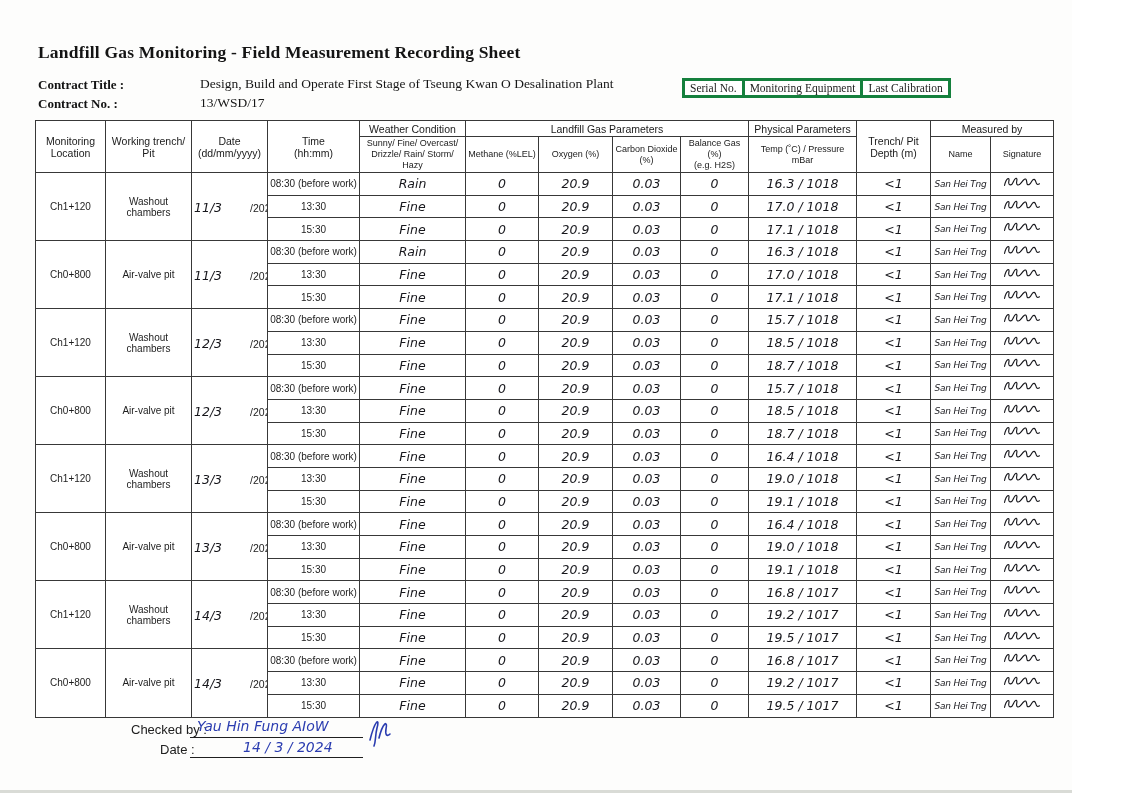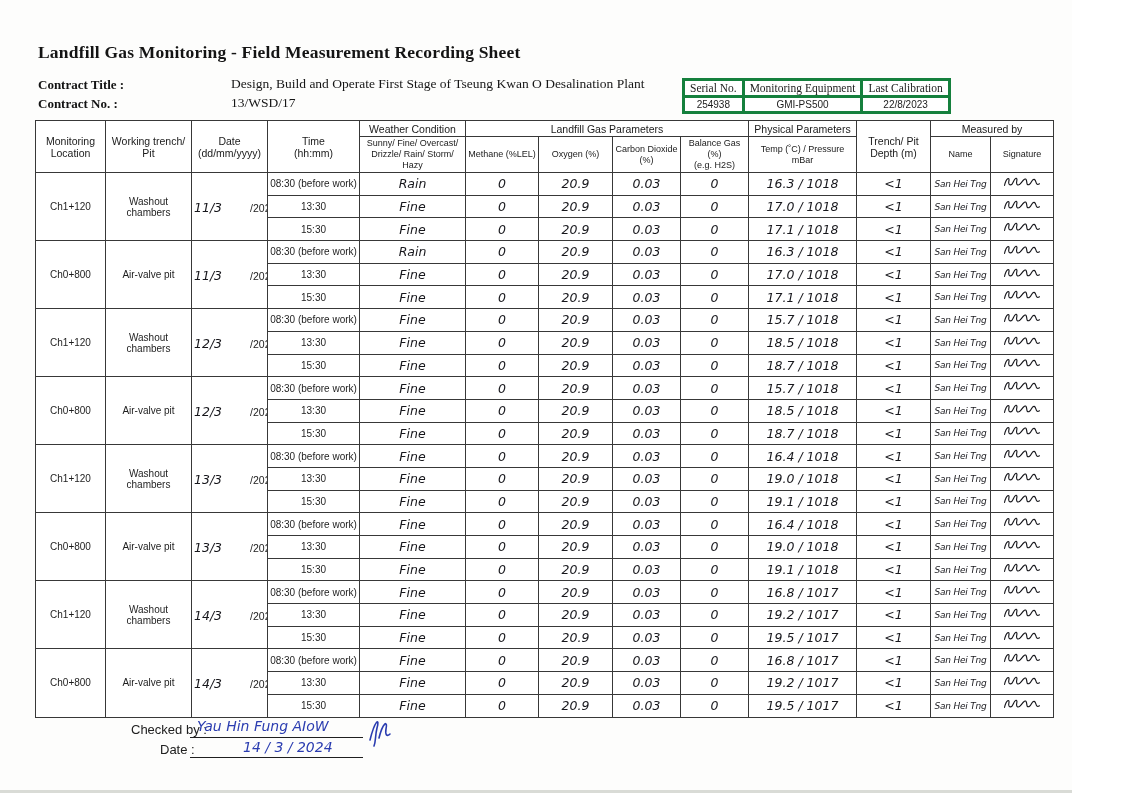--- a/index.html
+++ b/index.html
@@ -5,21 +5,21 @@
   * { box-sizing: border-box; margin: 0; padding: 0; }
   html,body { width:1122px; height:793px; }
   body { background:#ffffff; font-family:"Liberation Sans", sans-serif; color:#1c1c1c; }
   .page { position:relative; width:1072px; height:793px; background:#fdfdfc; overflow:hidden; }
 
   
   .doc-title { position:absolute; left:38px; top:42px; font-family:"Liberation Serif", serif;
                font-weight:bold; font-size:17.5px; letter-spacing:0.2px; color:#141414; }
   .contract-label { position:absolute; font-family:"Liberation Serif", serif; font-weight:bold;
                     font-size:13px; color:#141414; }
-  .contract-value { position:absolute; font-family:"Liberation Serif", serif; font-size:13.5px; color:#161616;margin-left:31px; }
+  .contract-value { position:absolute; font-family:"Liberation Serif", serif; font-size:13.5px; color:#161616; }
   #ct-label { left:38px; top:77px; }  #ct-value { left:200px; top:76px; }
   #cn-label { left:38px; top:96px; }  #cn-value { left:200px; top:95px; }
 
   
   .equip-table { position:absolute; left:682px; top:78px; border-collapse:collapse; background:#fff; }
   .equip-table th, .equip-table td { border:3px solid #15803d; text-align:center; padding:1px 5px; }
   .equip-table th { font-family:"Liberation Serif", serif; font-weight:normal; font-size:11.5px; height:16px; }
   .equip-table td { font-size:10px; height:15px; }
 
   
@@ -64,25 +64,20 @@
   <div class="contract-value" id="ct-value">Design, Build and Operate First Stage of Tseung Kwan O Desalination Plant</div>
   <div class="contract-label" id="cn-label">Contract No. :</div>
   <div class="contract-value" id="cn-value">13/WSD/17</div>
 
   <table class="equip-table">
     <tbody>
         <tr>
       <th>Serial No.</th>
       <th>Monitoring Equipment</th>
       <th>Last Calibration</th>
-    </tr>
-    <tr>
-      <td>254938</td>
-      <td>GMI-PS500</td>
-      <td>22/8/2023</td>
     </tr>
   </tbody>
     </table>
 
   <table class="rec-table">
     <colgroup>
       <col style="width:70px">
         <col style="width:86px">
         <col style="width:76px">
         <col style="width:92px">

